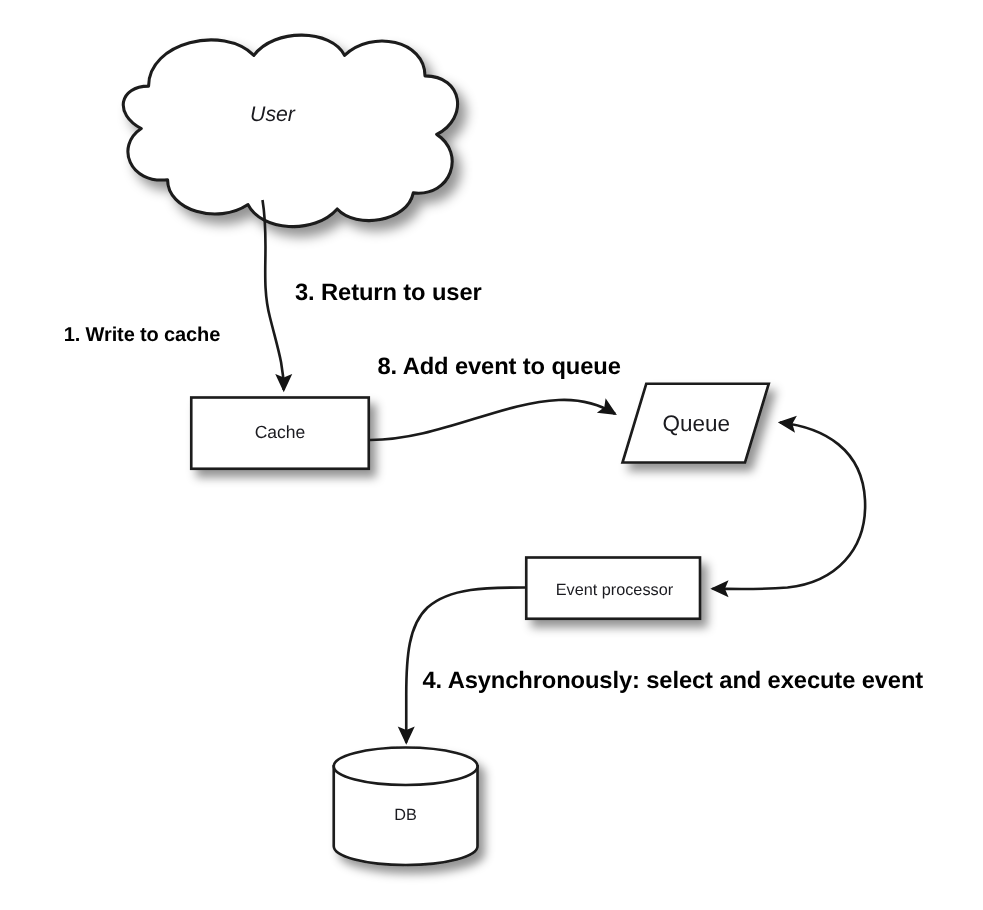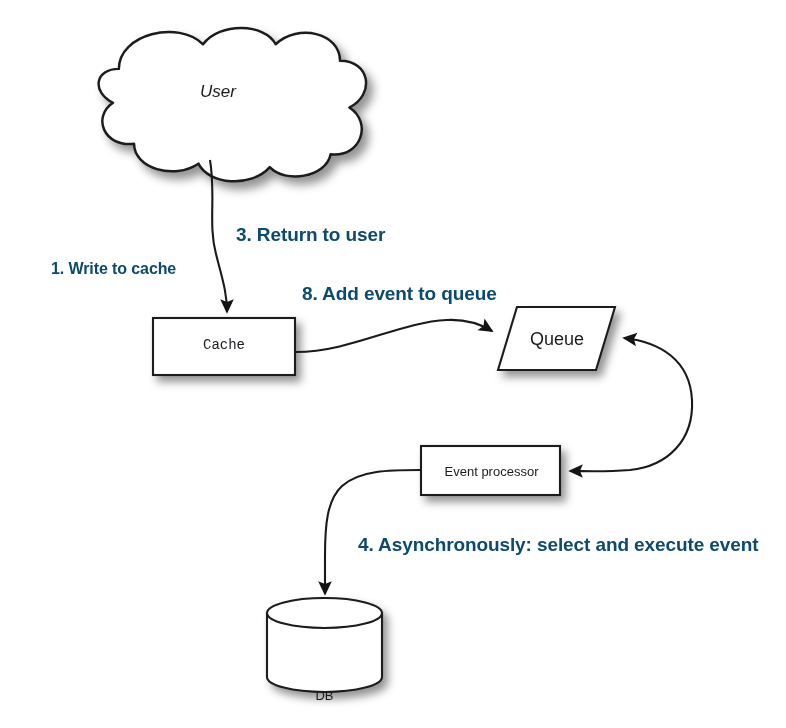--- a/index.html
+++ b/index.html
@@ -30,37 +30,37 @@
   .node-label {
     position: absolute;
     text-align: center;
     white-space: nowrap;
     color: #1b1b20;
     pointer-events: none;
   }
   .step-label {
     position: absolute;
     white-space: nowrap;
-    color: #0c4a6e;
+    color: #000000;
     font-weight: 700;
     letter-spacing: -0.1px;
   }
 
   
   #label-user       { left: 90px;  top: 82px;  width: 256px; font-size: 17px; font-style: italic; }
-  #label-cache      { left: 153px; top: 337px; width: 142px; font-size: 14px; font-family: Liberation Mono, monospace; }
+  #label-cache      { left: 153px; top: 337px; width: 142px; font-size: 14px; }
   #label-queue      { left: 505px; top: 329px; width: 104px; font-size: 18px; }
   #label-eventproc  { left: 422px; top: 464px; width: 139px; font-size: 13px; }
-  #label-db         { left: 267px; top: 644px; width: 115px; font-size: 13px; margin-top: 44px; }
+  #label-db         { left: 267px; top: 644px; width: 115px; font-size: 13px; }
 
   
   #step-1 { left: 51px;  top: 260px; font-size: 16px; }
   #step-2 { left: 302px; top: 283px; font-size: 19px; }
   #step-3 { left: 236px; top: 224px; font-size: 19px; }
-  #step-4 { left: 358px; top: 534px; font-size: 19px; }
+  #step-4 { left: 338px; top: 534px; font-size: 19px; }
 </style>
 </head>
 <body>
 
 <svg id="diagram-canvas" viewBox="0 0 786 728" xmlns="http://www.w3.org/2000/svg">
   <defs>
     <filter id="dropshadow" x="-30%" y="-30%" width="180%" height="180%">
       <feDropShadow dx="5" dy="6" stdDeviation="4" flood-color="#000000" flood-opacity="0.42"></feDropShadow>
     </filter>
     <marker id="arrowend" viewBox="0 0 12 12" refX="10.2" refY="6" markerWidth="7.2" markerHeight="7.2" orient="auto-start-reverse">

